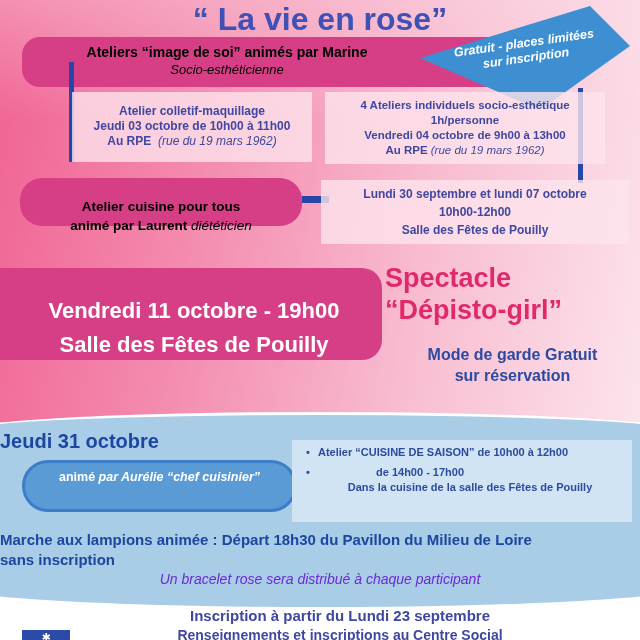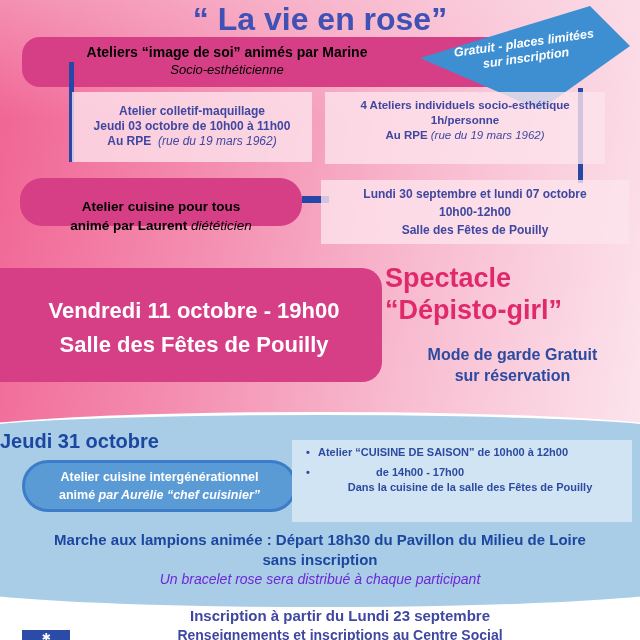--- a/index.html
+++ b/index.html
@@ -42,31 +42,31 @@
     transform: rotate(-8deg);
   }
   .vbar { background: #2647a8; width: 5px; }
   .box-light { background: rgba(252,228,236,0.8); color: #3f47a0; text-align: center; }
   .box1 { left: 72px; top: 92px; width: 240px; height: 70px; padding-top: 12px; font-size: 12px; line-height: 15px; font-weight: bold; }
   .box2 { left: 325px; top: 92px; width: 280px; height: 72px; padding-top: 6px; font-size: 11.5px; line-height: 15px; font-weight: bold; }
   .it { font-style: italic; font-weight: normal; }
   .cuisine-pill { left: 20px; top: 178px; width: 282px; height: 48px; text-align: center; padding-top: 19px; font-size: 13.5px; font-weight: bold; line-height: 19px; border-radius: 22px; }
   .hbar { left: 302px; top: 196px; width: 27px; height: 7px; background: #2647a8; }
   .box3 { left: 321px; top: 180px; width: 308px; height: 64px; padding-top: 5px; font-size: 12px; line-height: 18px; font-weight: bold; }
-  .event-box { left: 0; top: 268px; width: 382px; height: 114px; border-radius: 0 20px 20px 0; background: #d63f86; color: #fff; text-align: center; padding-top: 26px; padding-left: 6px; font-size: 22px; font-weight: bold; line-height: 34px; }
+  .event-box { left: 0; top: 268px; width: 382px; height: 92px; border-radius: 0 20px 20px 0; background: #d63f86; color: #fff; text-align: center; padding-top: 26px; padding-left: 6px; font-size: 22px; font-weight: bold; line-height: 34px; }
   .spectacle { left: 385px; top: 262px; width: 255px; text-align: left; color: #e0296b; font-weight: bold; font-size: 27px; line-height: 32px; }
   .garde { left: 385px; top: 344px; width: 255px; text-align: center; color: #2c4aa0; font-weight: bold; font-size: 16px; line-height: 21px; }
   .jeudi { left: 0; top: 428px; width: 320px; text-align: left; color: #1c47a0; font-weight: bold; font-size: 20px; line-height: 26px; }
   .blue-pill { left: 22px; top: 460px; width: 275px; height: 52px; border-radius: 26px; background: #5b9bd5; border: 3px solid #3d7cc9; color: #ffffff; text-align: center; padding-top: 5px; font-size: 12.5px; font-weight: bold; line-height: 18px; }
   .box4 { left: 292px; top: 440px; width: 340px; height: 82px; background: #d1e4f3; color: #2c4aa0; font-size: 11px; font-weight: bold; line-height: 13.5px; padding: 6px 8px 0 14px; }
   .box4 .item { position: relative; padding-left: 12px; margin-bottom: 6px; }
   .box4 .item .dot { position: absolute; left: 0; top: 0; }
   .box4 .cont { padding-left: 58px; }
   .box4 .place { text-align: center; padding-left: 10px; }
-  .marche { left: 0; top: 530px; width: 640px; text-align: center; color: #1c47a0; font-weight: bold; font-size: 15px; line-height: 20px; }
+  .marche { left: 0; top: 530px; width: 640px; text-align: left; color: #1c47a0; font-weight: bold; font-size: 15px; line-height: 20px; }
   .bracelet { left: 0; top: 570px; width: 640px; text-align: center; color: #6d28d9; font-style: italic; font-size: 14px; line-height: 18px; }
   .inscription { left: 100px; top: 607px; width: 480px; text-align: center; color: #3f47a0; font-weight: bold; font-size: 15px; line-height: 18px; }
   .renseignements { left: 100px; top: 626px; width: 480px; text-align: center; color: #3f47a0; font-weight: bold; font-size: 14px; line-height: 18px; }
   .logo { left: 22px; top: 630px; width: 48px; height: 14px; background: #2c4aa8; color: #ffffff; font-size: 11px; text-align: center; line-height: 14px; }
 </style>
 </head>
 <body>
 
 <div class="pink-bg"></div>
 <div class="pink-bg-top"></div>
@@ -97,20 +97,21 @@
   <div>Jeudi 03 octobre de 10h00 à 11h00</div>
   <div>
     <span>Au RPE</span>&nbsp;
     <span class="it">(rue du 19 mars 1962)</span>
   </div>
 </div>
 
 <div class="abs box-light box2">
   <div>4 Ateliers individuels socio-esthétique</div>
   <div>1h/personne</div>
+  <div>Vendredi  04 octobre de 9h00 à 13h00</div>
   <div>
     <span>Au RPE</span>
     <span class="it">(rue du 19 mars 1962)</span>
   </div>
 </div>
 
 <div class="abs pill-magenta cuisine-pill">
   <div>Atelier cuisine pour tous</div>
   <div>
     <span>animé par  Laurent</span>
@@ -135,21 +136,20 @@
   <div>“Dépisto-girl”</div>
 </div>
 <div class="abs garde">
   <div>Mode de garde Gratuit</div>
   <div>sur réservation</div>
 </div>
 
 <div class="abs jeudi">Jeudi 31 octobre</div>
 
 <div class="abs blue-pill">
-  <div>Atelier cuisine intergénérationnel</div>
   <div>
     <span>animé</span>
     <span style="font-style:italic;">par Aurélie “chef cuisinier”</span>
   </div>
 </div>
 
 <div class="abs box4">
   <div class="item">
     <span class="dot">•</span>
     <span>Atelier  “CUISINE DE SAISON” de 10h00 à 12h00</span>

